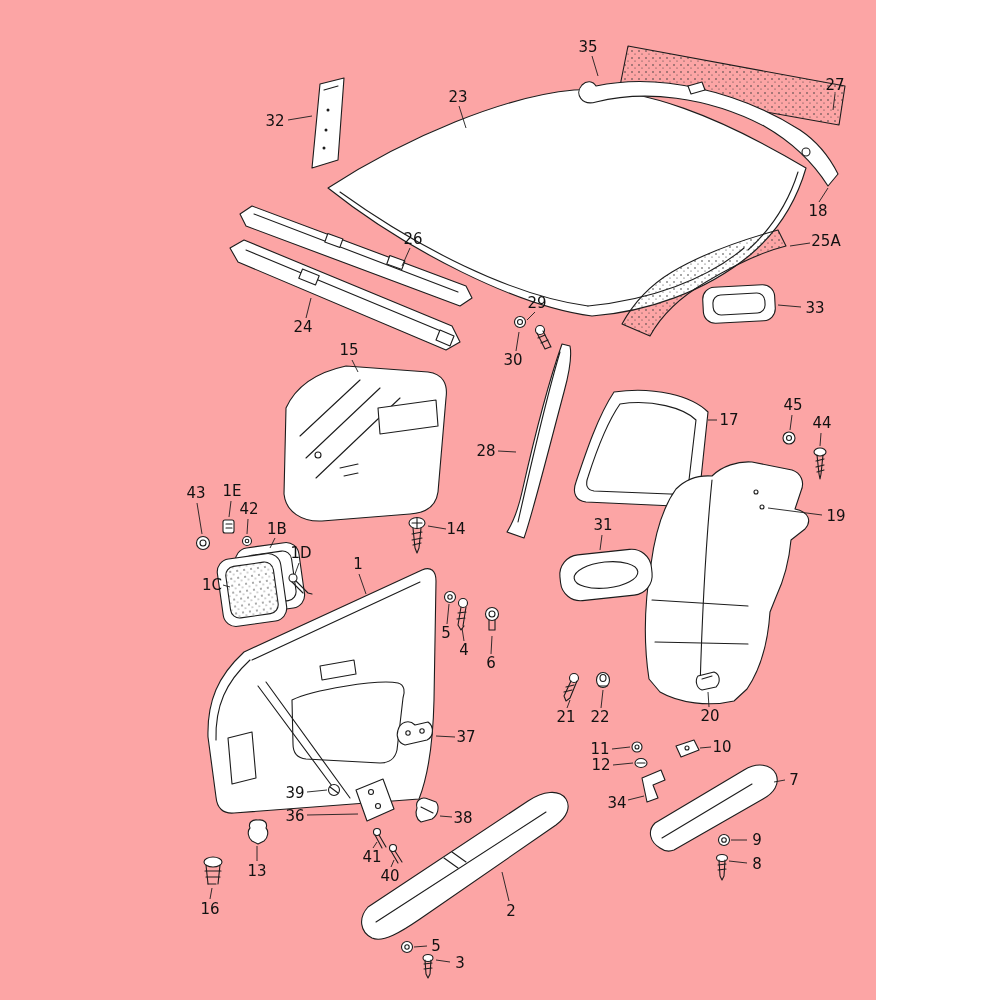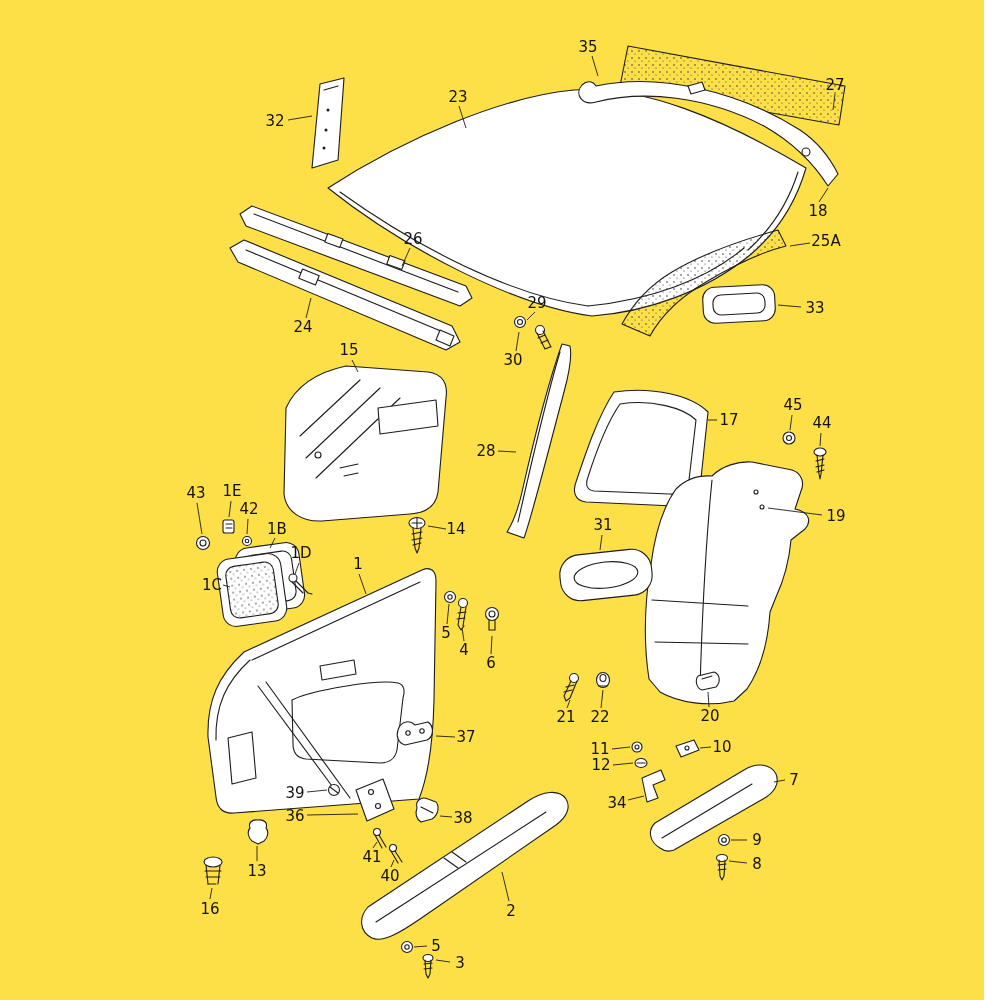--- a/index.html
+++ b/index.html
@@ -1,20 +1,20 @@
 <!DOCTYPE html>
 <html><head>
 <meta charset="utf-8">
 <style>
   html, body { margin: 0; padding: 0; background: #ffffff; }
   #stage {
     position: relative;
-    width: 984px;
+    width: 876px;
     height: 1000px;
-    background: #fde047;
+    background: #fca5a5;
     overflow: hidden;
     text-align: right;
   }
   svg { display: block; }
   .part-label {
     font-family: "DejaVu Sans", sans-serif;
     font-size: 15px;
     fill: #111111;
   }
 </style>

